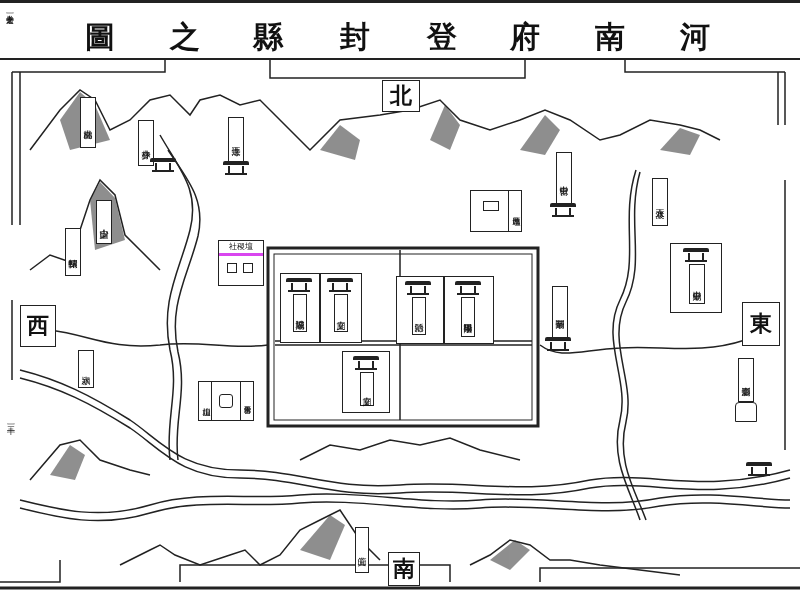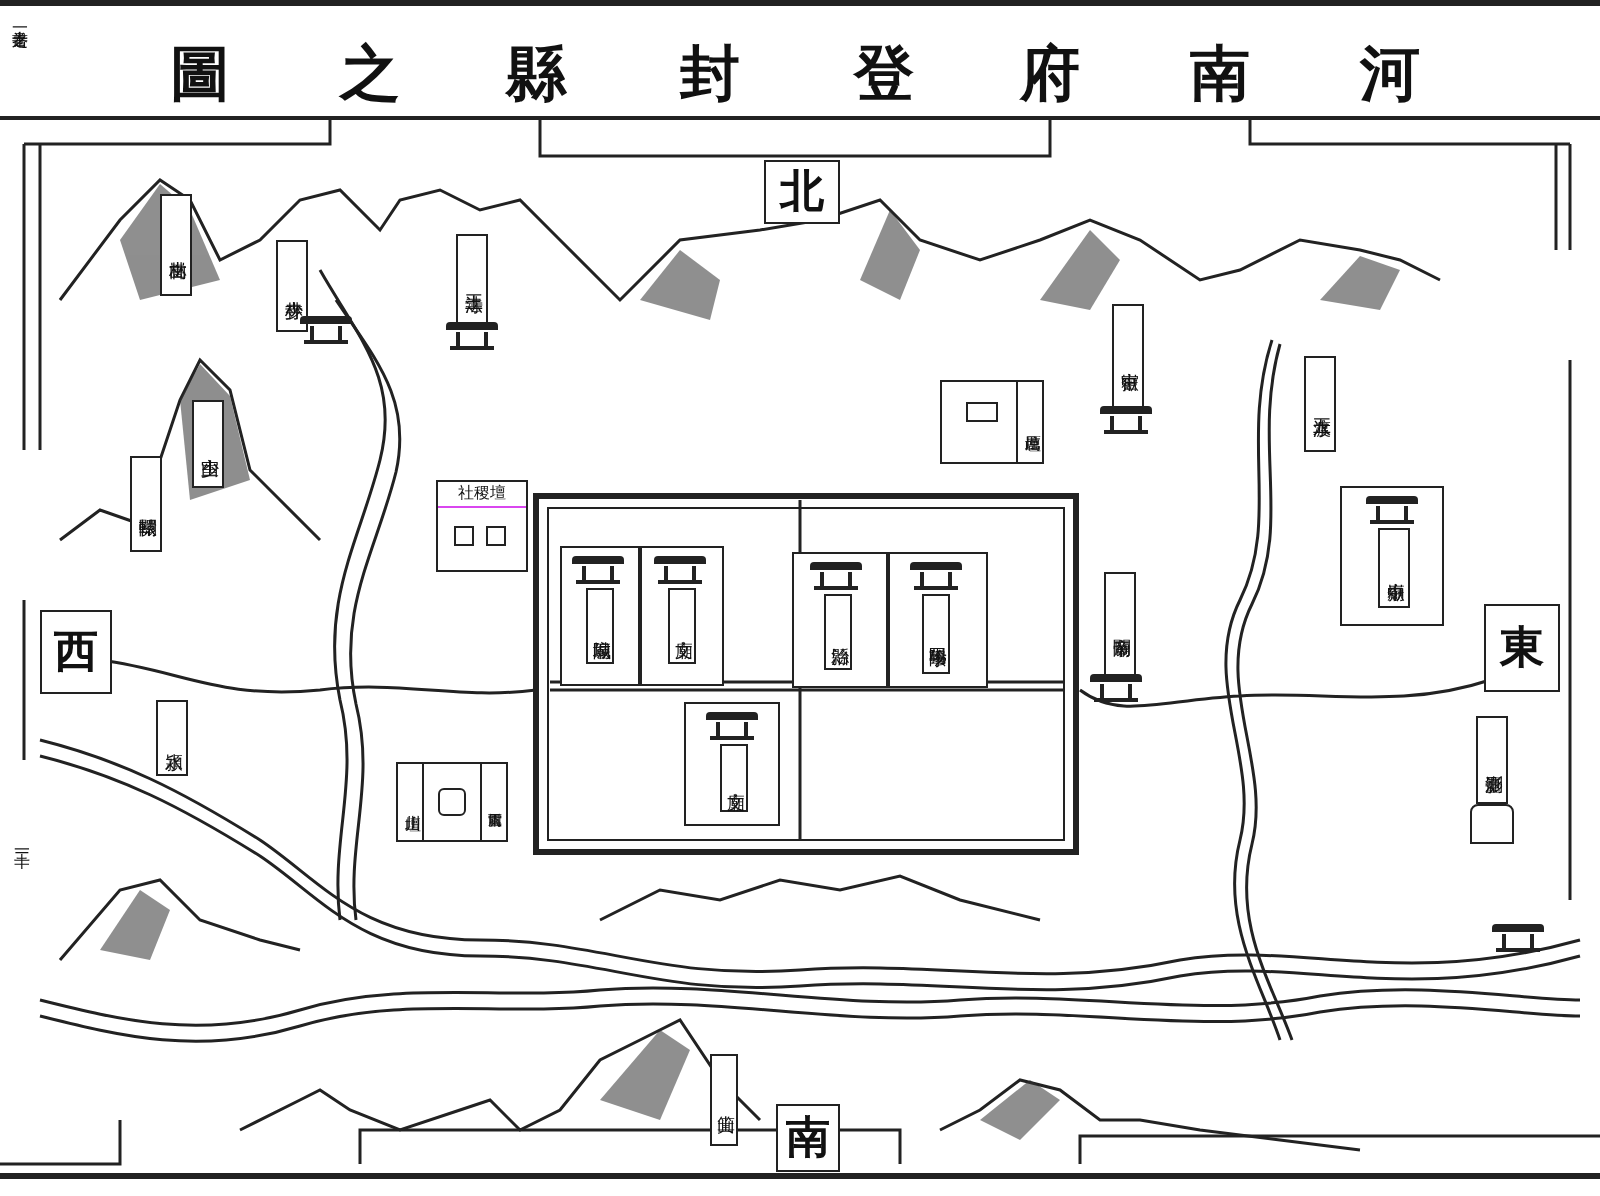--- a/index.html
+++ b/index.html
@@ -88,21 +88,21 @@
 
 <div class="label" style="left:80px;top:97px;width:12px;height:45px;">嵩林山</div>
 <div class="label" style="left:138px;top:120px;width:12px;height:40px;">少林寺</div>
 <div class="bldg" style="left:152px;top:158px;"></div>
 <div class="label" style="left:228px;top:117px;width:12px;height:40px;">法王寺</div>
 <div class="bldg" style="left:225px;top:161px;"></div>
 <div class="label" style="left:96px;top:200px;width:12px;height:38px;">少室山</div>
 <div class="label" style="left:65px;top:228px;width:12px;height:42px;">轘轅關</div>
 
 <div class="box" style="left:218px;top:240px;width:44px;height:44px;">
-  <div style="position:absolute;left:0;right:0;top:0;height:12px;border-bottom:1px solid #d946ef;font-size:8px;text-align:center;line-height:12px;">社稷壇</div>
+  <div style="position:absolute;left:0;right:0;top:0;height:12px;border-bottom:3px solid #d946ef;font-size:8px;text-align:center;line-height:12px;">社稷壇</div>
   <div style="position:absolute;left:8px;top:22px;width:8px;height:8px;border:1px solid #222;"></div>
   <div style="position:absolute;left:24px;top:22px;width:8px;height:8px;border:1px solid #222;"></div>
 </div>
 
 <div class="box" style="left:470px;top:190px;width:50px;height:40px;">
   <div style="position:absolute;right:0;top:0;bottom:0;width:12px;border-left:1px solid #222;writing-mode:vertical-rl;font-size:8px;display:flex;align-items:center;justify-content:center;">邑厲壇</div>
   <div style="position:absolute;left:12px;top:10px;width:14px;height:8px;border:1px solid #222;"></div>
 </div>
 
 <div class="label" style="left:556px;top:152px;width:12px;height:48px;">中嶽宮</div>

